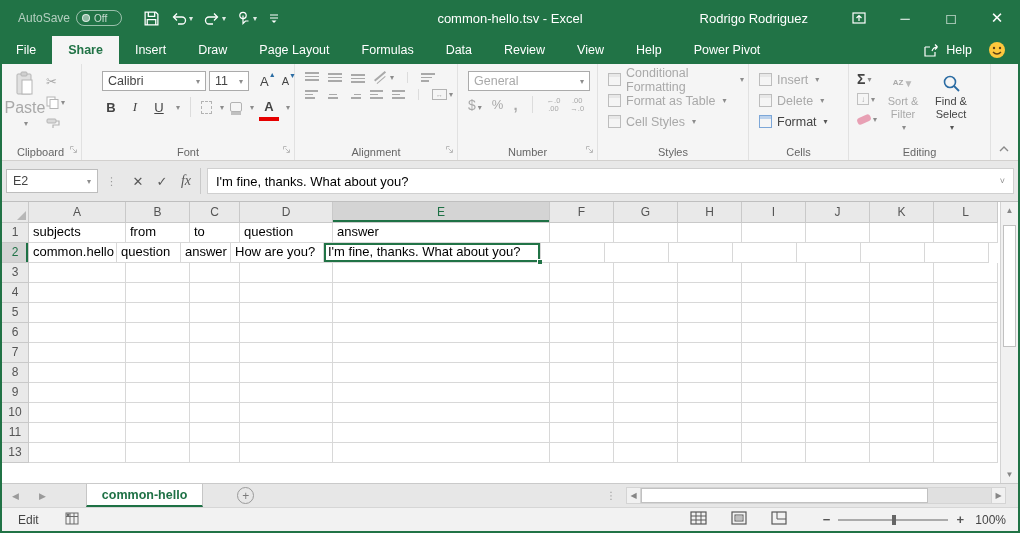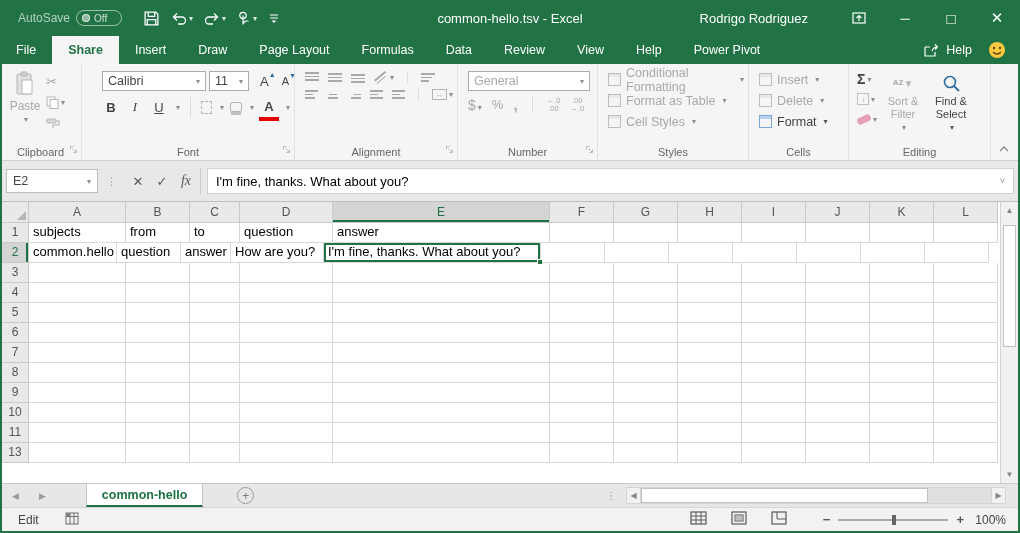--- a/index.html
+++ b/index.html
@@ -37,21 +37,21 @@
   .launcher { position:absolute; right:3px; bottom:3px; opacity:.55; }
   .dim { color:#a9a9a9 !important; }
   .dd { font-size:8px; color:#8c8c8c; margin-left:2px; }
   .combo { background:#fff; border:1px solid #ababab; height:20px; display:flex; align-items:center; padding:0 5px; font-size:12.5px; color:#444; }
   .combo .dd { margin-left:auto; }
   .vdiv { width:1px; background:#dcdcdc; align-self:stretch; margin:0 4px; }
 
   
   .g-clipboard { width:82px; display:flex; }
   .paste-big { width:42px; display:flex; flex-direction:column; align-items:center; gap:2px; padding-top:2px; }
-  .paste-big .lbl { font-size:12px; }
+  .paste-big .lbl { font-size:16px; }
   .clip-mini { display:flex; flex-direction:column; gap:5px; padding-top:4px; }
   .mini-row { display:flex; align-items:center; height:16px; }
 
   
   .g-font { width:213px; }
   .frow { display:flex; align-items:center; margin:2px 0 4px 16px; }
   .fbtn { min-width:18px; height:20px; display:flex; align-items:center; justify-content:center; font-size:13px; color:#444; padding:0 2px; }
   .b-bold{font-weight:bold} .b-italic{font-style:italic; font-family:"Liberation Serif",serif} .b-under{text-decoration:underline}
   .a-color { position:relative; font-weight:bold; color:#444; line-height:12px; }
   .a-color .bar { position:absolute; left:-1px; right:-1px; bottom:-4px; height:4px; }

